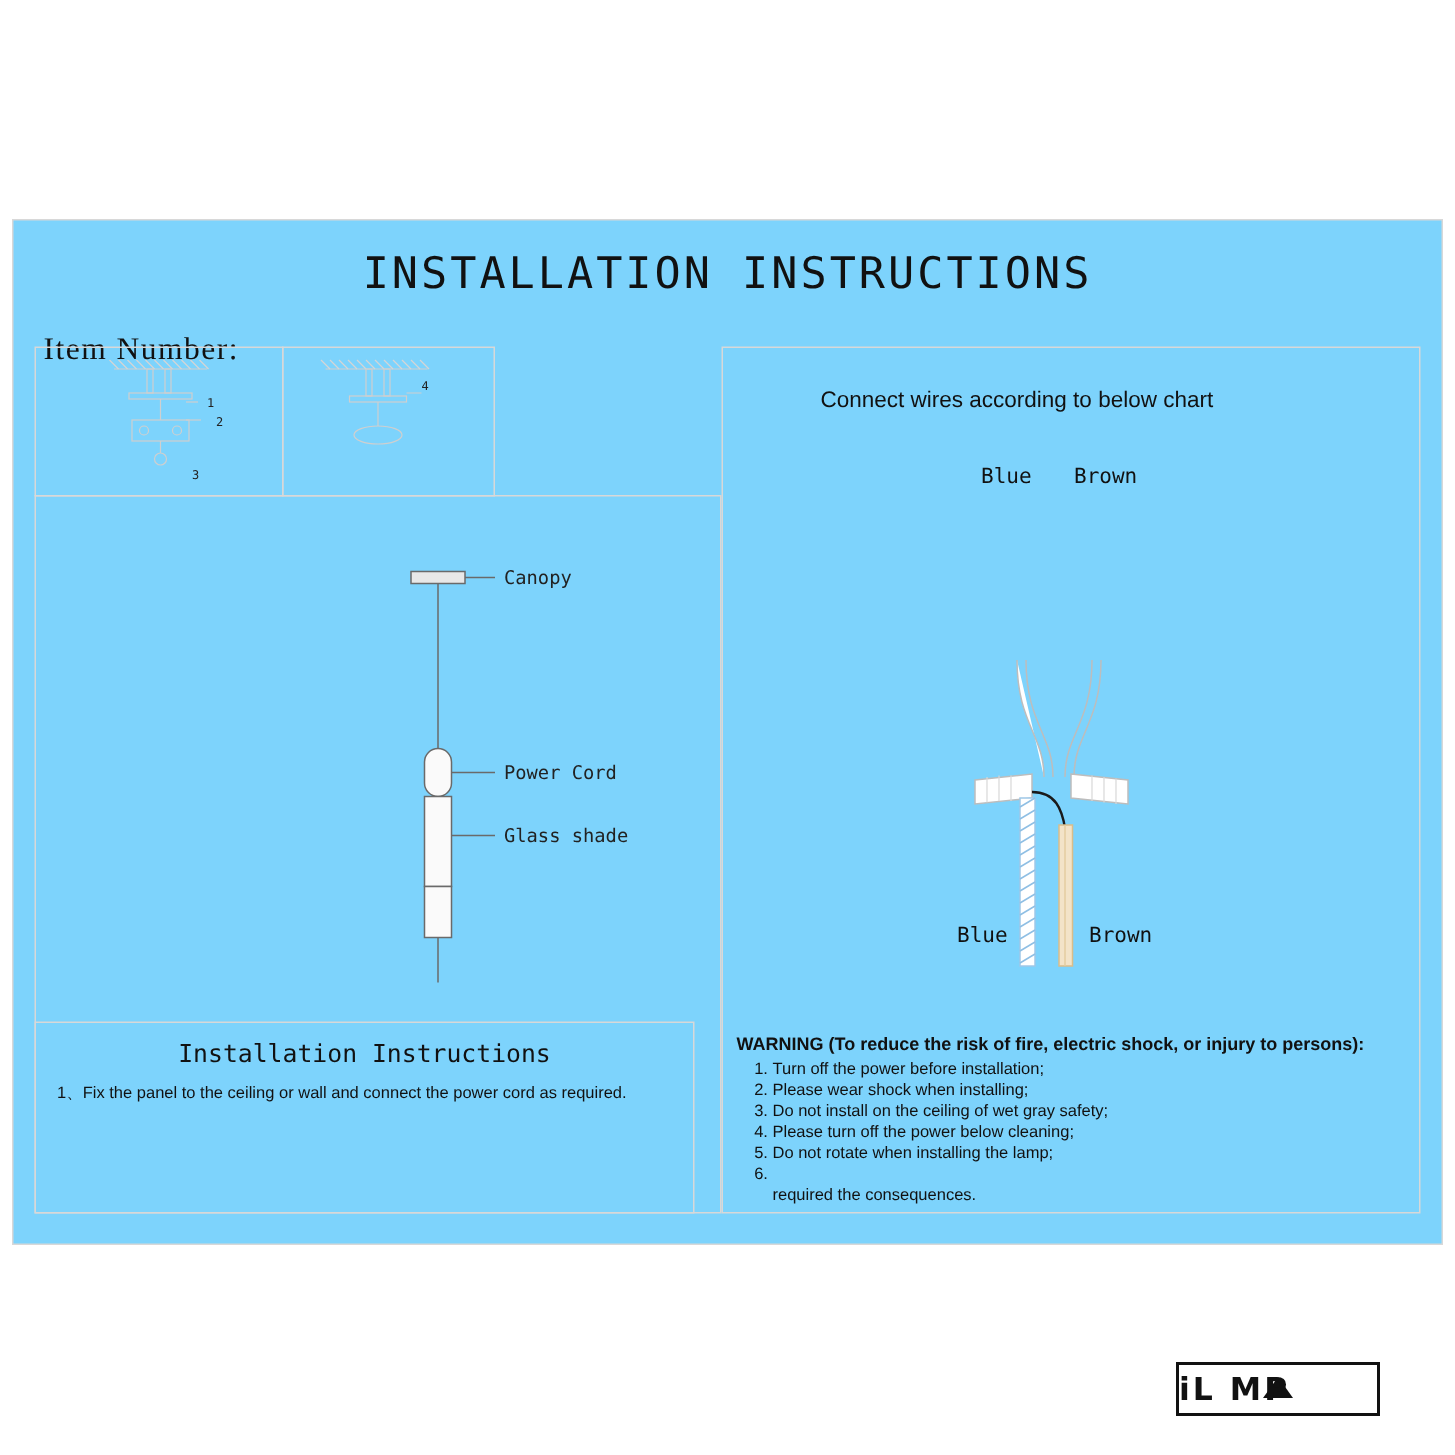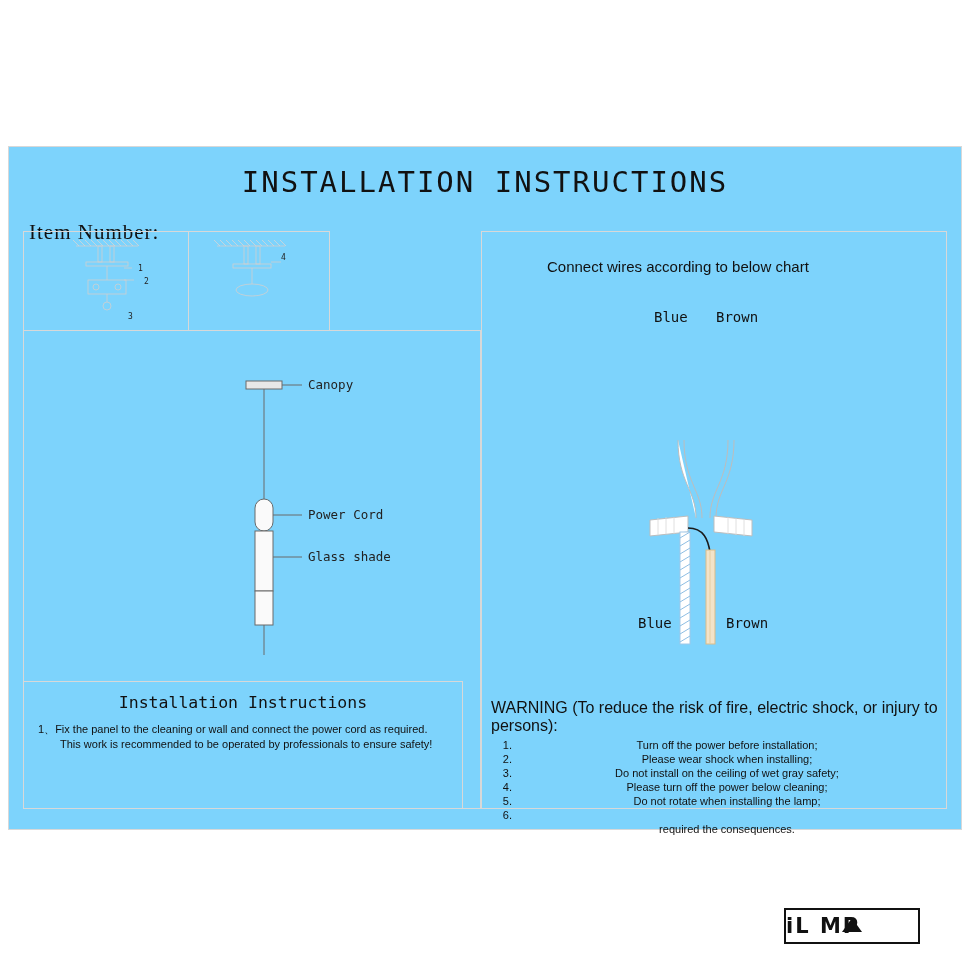--- a/index.html
+++ b/index.html
@@ -67,20 +67,21 @@
   
   .prodbox {
     position: absolute;
     left: 14px;
     top: 183px;
     width: 458px;
     height: 479px;
     border: 1px solid #d8d8d8;
     box-sizing: border-box;
     overflow: hidden;
+    padding-left: 28px;
   }
   .lbl {
     position: absolute;
     font-family: "DejaVu Sans Mono", monospace;
     font-size: 12.5px;
     color: #222;
     white-space: nowrap;
   }
 
   
@@ -142,33 +143,31 @@
   .warnbox {
     position: absolute;
     left: 472px;
     top: 534px;
     width: 466px;
     height: 128px;
     box-sizing: border-box;
     padding: 8px 8px 0 10px;
   }
   .warnbox .wtitle {
-    font-size: 16px;
-    font-weight: normal;
+    font-size: 12px;
+    font-weight: bold;
     color: #111;
     margin-bottom: 4px;
-    margin-top: 10px;
   }
   .warnbox ol {
     margin: 0;
     padding-left: 24px;
     font-size: 11px;
     line-height: 13.6px;
     color: #111;
-    text-align: center;
   }
   .warnbox ol li { margin: 0 0 0.5px 0; }
 
   
   .logo {
     position: absolute;
     left: 784px;
     top: 908px;
     width: 136px;
     height: 36px;
@@ -354,22 +353,21 @@
 
     <span class="wirelabel" style="left:172px;top:352px;width:0;overflow:hidden">Blue</span>
     <span class="wirelabel" style="left:234px;top:352px;width:0;overflow:hidden">Brown</span>
     <span class="wirelabel" style="left:156px;top:544px;width:0;overflow:hidden">Blue</span>
     <span class="wirelabel" style="left:244px;top:544px;width:0;overflow:hidden">Brown</span>
   </div>
 
   <div class="instbox">
     <h3>Installation Instructions</h3>
     <div class="line">
-      <span>1、</span><span>Fix the panel to the cleaning or wall and connect the power cord as required.</span>
-      <span class="ind">This work is recommended to be operated by professionals to ensure safety!</span>
+      <span>1、</span><span>Fix the panel to the ceiling or wall and connect the power cord as required.</span>
     </div>
   </div>
 
   <div class="warnbox">
     <div class="wtitle">WARNING (To reduce the risk of fire, electric shock, or injury to persons):</div>
     <ol>
       <li>Turn off the power before installation;</li>
       <li>Please wear shock when installing;</li>
       <li>Do not install on the ceiling of wet gray safety;</li>
       <li>Please turn off the power below cleaning;</li>

